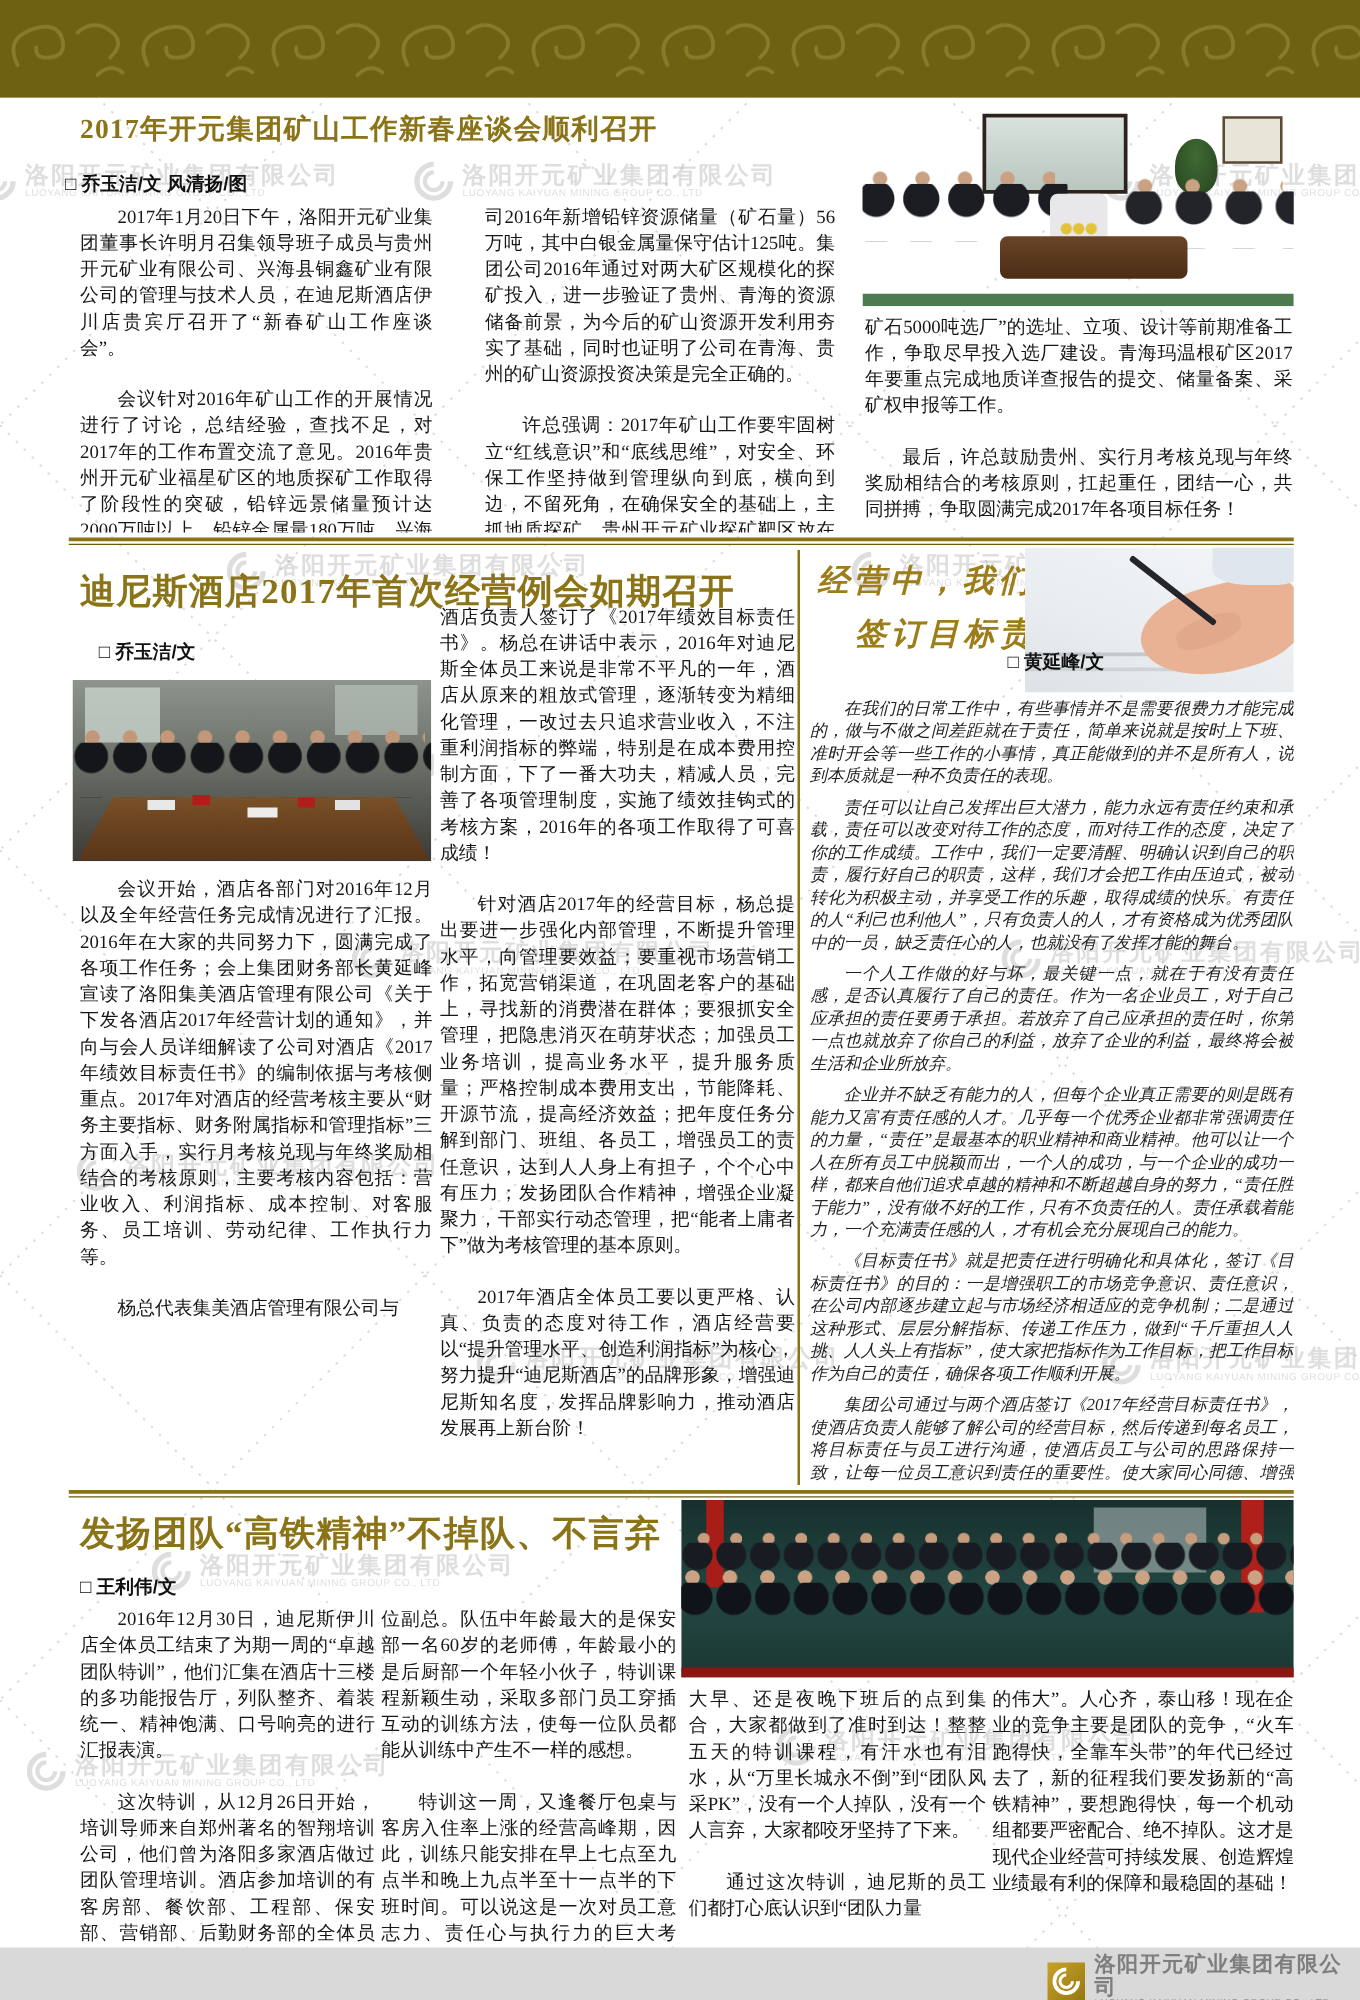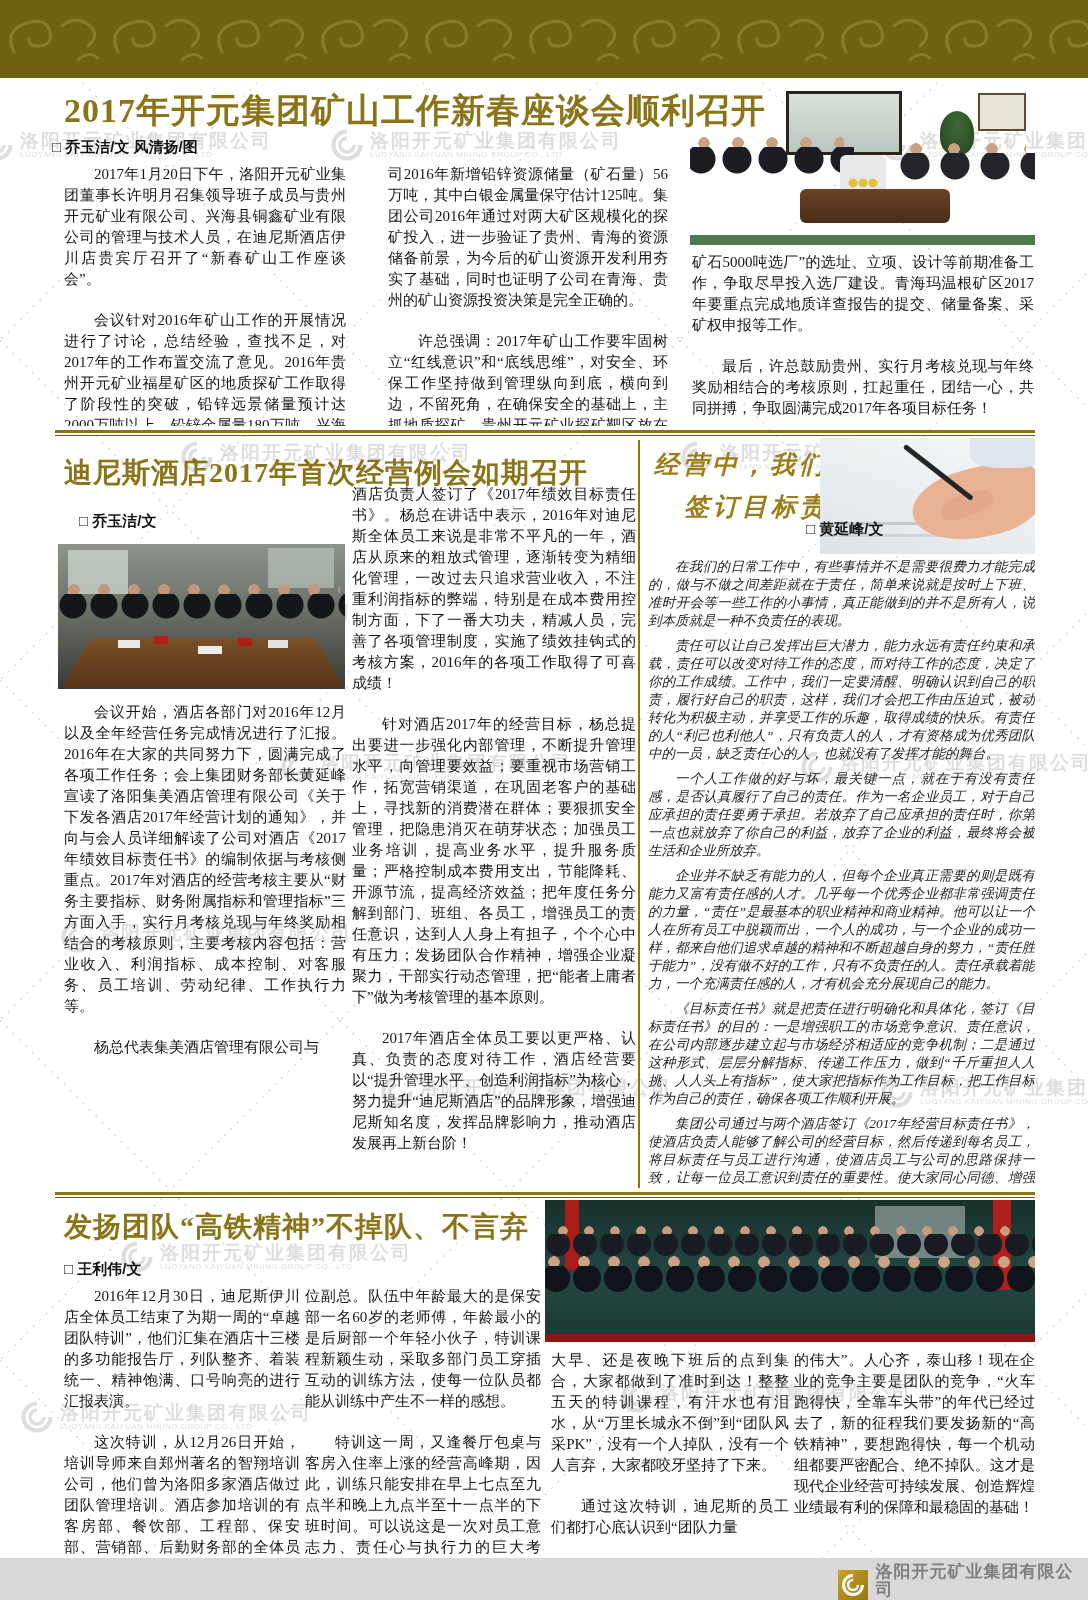--- a/index.html
+++ b/index.html
@@ -214,21 +214,21 @@
             <path d="M62 26 q14 -12 28 0 q10 9 -2 20"></path>
             <path d="M78 60 q10 -10 20 -2"></path>
           </g>
         </pattern>
       </defs>
       <rect width="1088" height="78" fill="#6e6212"></rect>
       <rect width="1088" height="78" fill="url(#cl)"></rect>
     </svg>
   </div>
 
-  <div class="headline" style="left:64px;top:88px;font-size:34px">2017年开元集团矿山工作新春座谈会顺利召开</div>
+  <div class="headline" style="left:64px;top:88px;font-size:22px">2017年开元集团矿山工作新春座谈会顺利召开</div>
   <div class="byline" style="left:52px;top:138px">□ 乔玉洁/文  风清扬/图</div>
 
   <div class="col b15" style="left:64px;top:164px;width:282px;height:262px">
       <p>2017年1月20日下午，洛阳开元矿业集团董事长许明月召集领导班子成员与贵州开元矿业有限公司、兴海县铜鑫矿业有限公司的管理与技术人员，在迪尼斯酒店伊川店贵宾厅召开了“新春矿山工作座谈会”。</p>
       <p>会议针对2016年矿山工作的开展情况进行了讨论，总结经验，查找不足，对2017年的工作布置交流了意见。2016年贵州开元矿业福星矿区的地质探矿工作取得了阶段性的突破，铅锌远景储量预计达2000万吨以上，铅锌金属量180万吨，兴海县铜鑫矿业有限公</p>
     </div>
   <div class="col b15" style="left:388px;top:164px;width:280px;height:262px" data-cont="">
       <p>司2016年新增铅锌资源储量（矿石量）56万吨，其中白银金属量保守估计125吨。集团公司2016年通过对两大矿区规模化的探矿投入，进一步验证了贵州、青海的资源储备前景，为今后的矿山资源开发利用夯实了基础，同时也证明了公司在青海、贵州的矿山资源投资决策是完全正确的。</p>
       <p>许总强调：2017年矿山工作要牢固树立“红线意识”和“底线思维”，对安全、环保工作坚持做到管理纵向到底，横向到边，不留死角，在确保安全的基础上，主抓地质探矿。贵州开元矿业探矿靶区放在见矿效果最好的福星矿区，并抓紧时间进行“日处理</p>
     </div>

